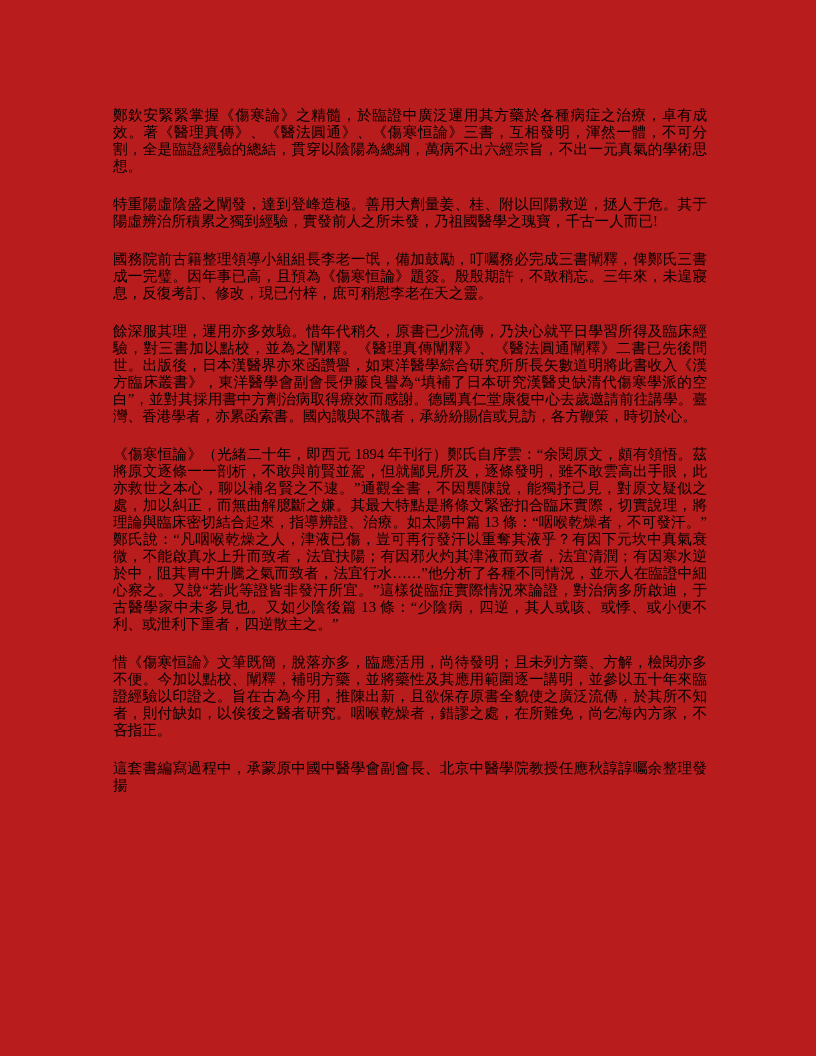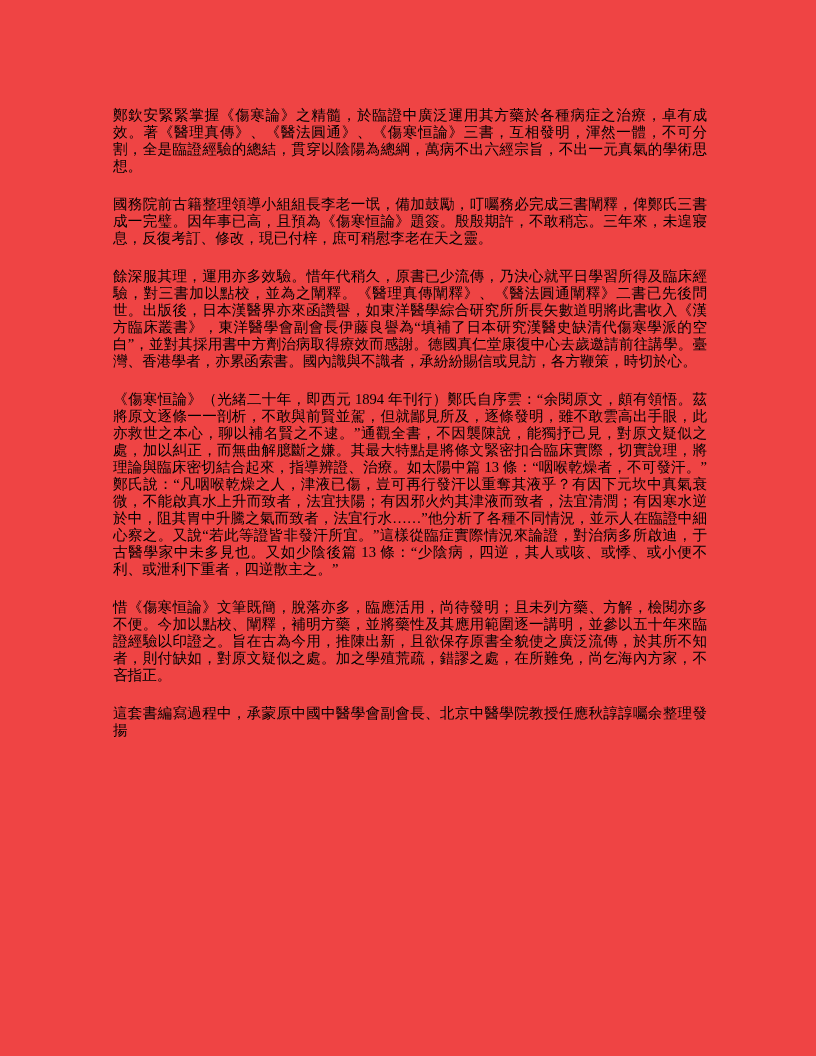--- a/index.html
+++ b/index.html
@@ -4,21 +4,21 @@
 <style>
   html, body {
     margin: 0;
     padding: 0;
     background: #ffffff;
   }
   .page-root {
     position: relative;
     width: 816px;
     height: 1056px;
-    background: #ef4444;
+    background: #b91c1c;
     overflow: hidden;
     font-family: "Liberation Serif", "DejaVu Serif", serif;
   }
   .text-block {
     position: absolute;
     left: 113px;
     top: 107px;
     width: 594px;
   }
   .para {
@@ -33,19 +33,20 @@
   .para:last-child {
     margin-bottom: 17px;
   }
 </style>
 </head>
 <body>
 
 <div class="page-root">
   <div class="text-block">
     <p class="para">鄭欽安緊緊掌握《傷寒論》之精髓，於臨證中廣泛運用其方藥於各種病症之治療，卓有成效。著《醫理真傳》、《醫法圓通》、《傷寒恒論》三書，互相發明，渾然一體，不可分割，全是臨證經驗的總結，貫穿以陰陽為總綱，萬病不出六經宗旨，不出一元真氣的學術思想。</p>
+    <p class="para">特重陽虛陰盛之闡發，達到登峰造極。善用大劑量姜、桂、附以回陽救逆，拯人于危。其于陽虛辨治所積累之獨到經驗，實發前人之所未發，乃祖國醫學之瑰寶，千古一人而已!</p>
     <p class="para">國務院前古籍整理領導小組組長李老一氓，備加鼓勵，叮囑務必完成三書闡釋，俾鄭氏三書成一完璧。因年事已高，且預為《傷寒恒論》題簽。殷殷期許，不敢稍忘。三年來，未遑寢息，反復考訂、修改，現已付梓，庶可稍慰李老在天之靈。</p>
     <p class="para">餘深服其理，運用亦多效驗。惜年代稍久，原書已少流傳，乃決心就平日學習所得及臨床經驗，對三書加以點校，並為之闡釋。《醫理真傳闡釋》、《醫法圓通闡釋》二書已先後問世。出版後，日本漢醫界亦來函讚譽，如東洋醫學綜合研究所所長矢數道明將此書收入《漢方臨床叢書》，東洋醫學會副會長伊藤良譽為“填補了日本研究漢醫史缺清代傷寒學派的空白”，並對其採用書中方劑治病取得療效而感謝。德國真仁堂康復中心去歲邀請前往講學。臺灣、香港學者，亦累函索書。國內識與不識者，承紛紛賜信或見訪，各方鞭策，時切於心。</p>
     <p class="para">《傷寒恒論》（光緒二十年，即西元 1894 年刊行）鄭氏自序雲：“余閱原文，頗有領悟。茲將原文逐條一一剖析，不敢與前賢並駕，但就鄙見所及，逐條發明，雖不敢雲高出手眼，此亦救世之本心，聊以補名賢之不逮。”通觀全書，不因襲陳說，能獨抒己見，對原文疑似之處，加以糾正，而無曲解臆斷之嫌。其最大特點是將條文緊密扣合臨床實際，切實說理，將理論與臨床密切結合起來，指導辨證、治療。如太陽中篇 13 條：“咽喉乾燥者，不可發汗。”鄭氏說：“凡咽喉乾燥之人，津液已傷，豈可再行發汗以重奪其液乎？有因下元坎中真氣衰微，不能啟真水上升而致者，法宜扶陽；有因邪火灼其津液而致者，法宜清潤；有因寒水逆於中，阻其胃中升騰之氣而致者，法宜行水……”他分析了各種不同情況，並示人在臨證中細心察之。又說“若此等證皆非發汗所宜。”這樣從臨症實際情況來論證，對治病多所啟迪，于古醫學家中未多見也。又如少陰後篇 13 條：“少陰病，四逆，其人或咳、或悸、或小便不利、或泄利下重者，四逆散主之。”</p>
-    <p class="para">惜《傷寒恒論》文筆既簡，脫落亦多，臨應活用，尚待發明；且未列方藥、方解，檢閱亦多不便。今加以點校、闡釋，補明方藥，並將藥性及其應用範圍逐一講明，並參以五十年來臨證經驗以印證之。旨在古為今用，推陳出新，且欲保存原書全貌使之廣泛流傳，於其所不知者，則付缺如，對原文疑似之處。加之學殖荒疏，錯謬之處，在所難免，尚乞海內方家，不吝指正。</p>
+    <p class="para">惜《傷寒恒論》文筆既簡，脫落亦多，臨應活用，尚待發明；且未列方藥、方解，檢閱亦多不便。今加以點校、闡釋，補明方藥，並將藥性及其應用範圍逐一講明，並參以五十年來臨證經驗以印證之。旨在古為今用，推陳出新，且欲保存原書全貌使之廣泛流傳，於其所不知者，則付缺如，以俟後之醫者研究。咽喉乾燥者，錯謬之處，在所難免，尚乞海內方家，不吝指正。</p>
     <p class="para">這套書編寫過程中，承蒙原中國中醫學會副會長、北京中醫學院教授任應秋諄諄囑余整理發揚</p>
   </div>
 </div>
 
 </body></html>

